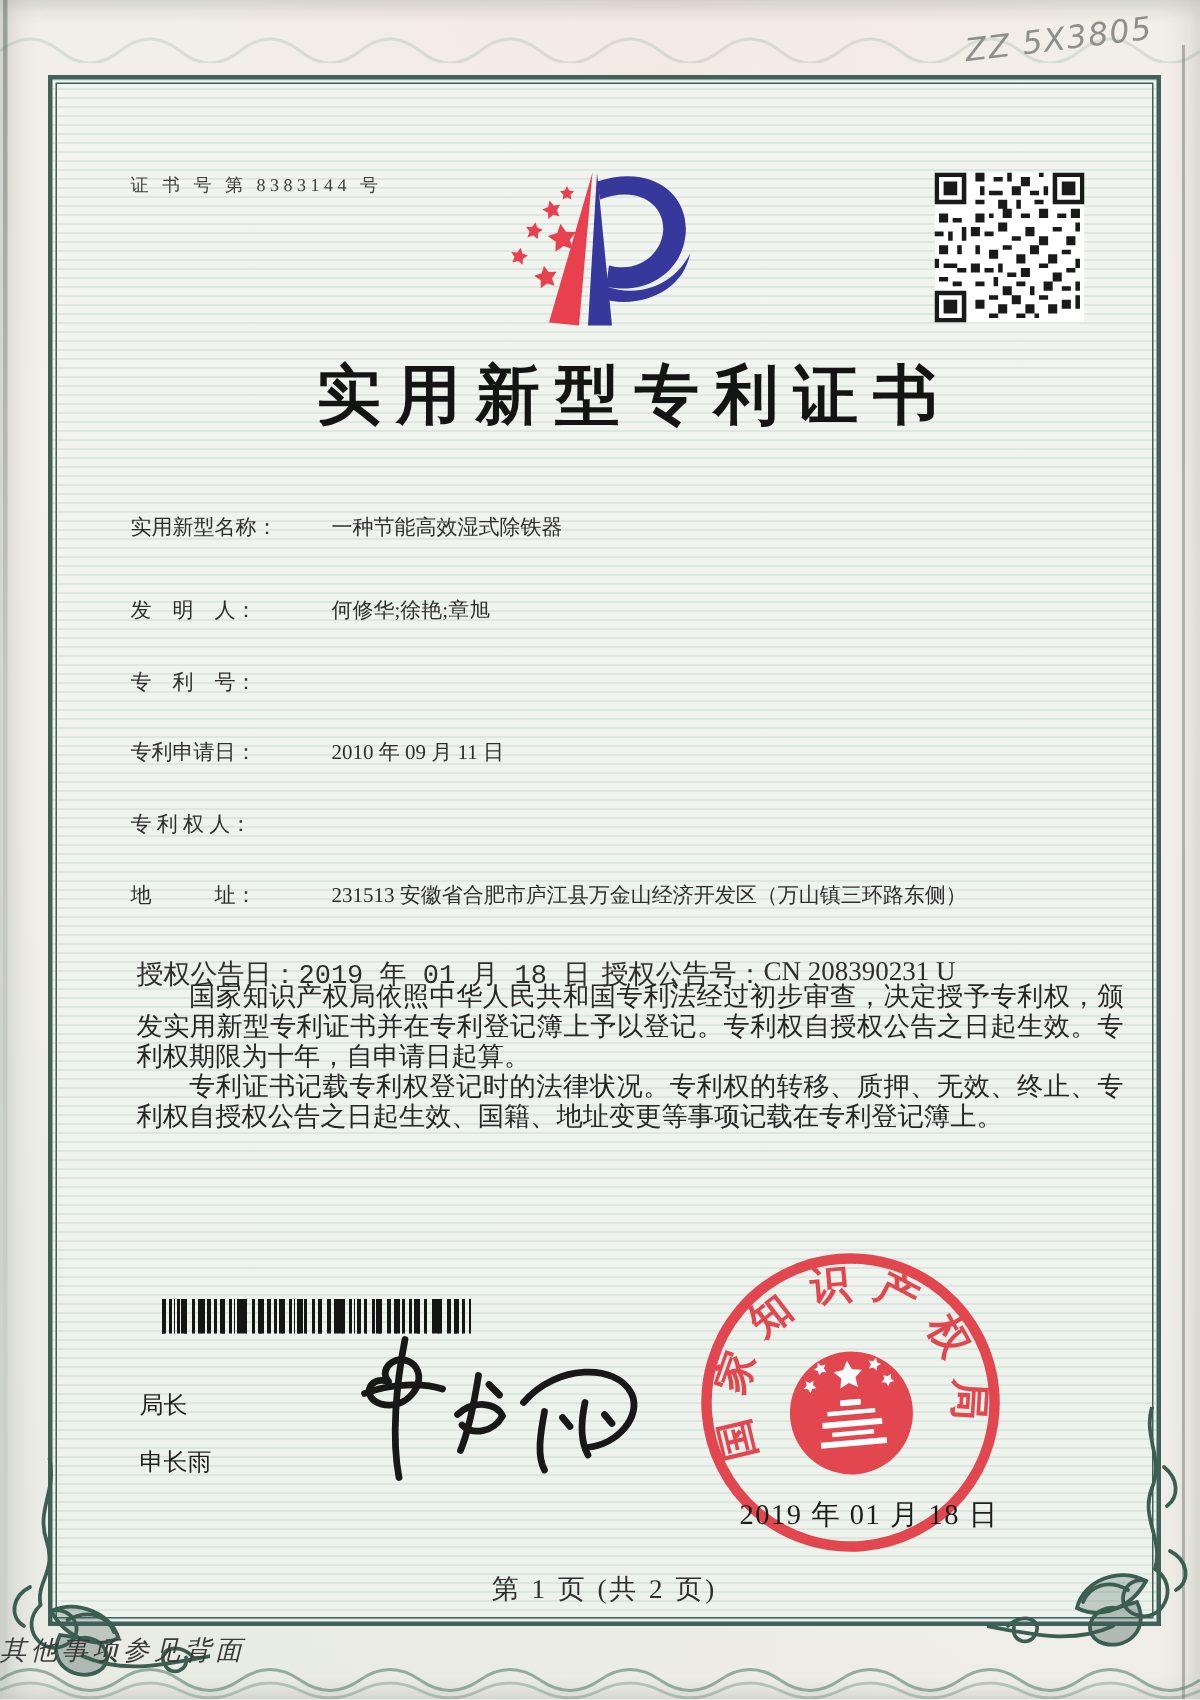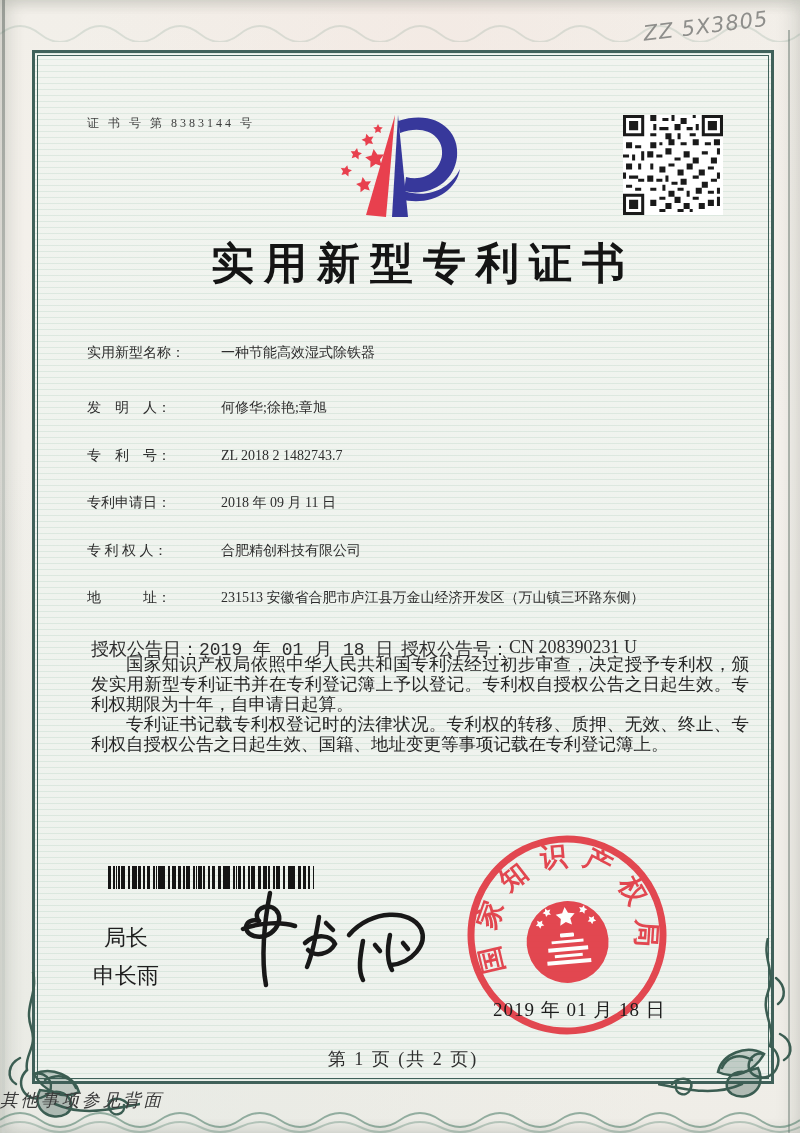--- a/index.html
+++ b/index.html
@@ -55,21 +55,21 @@
   .body-text p{margin:0;text-indent:2em;}
 
   .barcode{
     position:absolute;left:73px;top:813px;width:206px;height:23px;
     background:
       repeating-linear-gradient(90deg,#151515 0 2px,rgba(0,0,0,0) 2px 5px),
       repeating-linear-gradient(90deg,#151515 0 1px,rgba(0,0,0,0) 1px 8px),
       repeating-linear-gradient(90deg,#151515 0 3px,rgba(0,0,0,0) 3px 13px);
   }
 
-  .issuer{position:absolute;left:58px;top:866px;font-size:22px;line-height:38px;color:#1f1f1f;text-align:center;}
+  .issuer{position:absolute;left:58px;top:866px;font-size:16px;line-height:38px;color:#1f1f1f;}
   .signature{position:absolute;left:178px;top:828px;width:230px;height:130px;}
 
   .seal{position:absolute;left:426px;top:776px;width:212px;height:212px;transform:rotate(-5deg);opacity:.93;}
   .seal-date{position:absolute;left:458px;top:944px;width:190px;font-size:19px;color:#1c1c1c;z-index:5;letter-spacing:1px;}
 
   .page-info{position:absolute;left:0;top:994px;width:100%;text-align:center;font-size:18px;color:#2e2e2e;letter-spacing:2px;}
 
   .footer-note{
     position:absolute;left:0;top:1088px;width:100%;
     font-size:17.5px;font-style:italic;color:#3a3a3a;letter-spacing:3px;z-index:4;
@@ -132,29 +132,27 @@
     <div class="row r1">
       <span class="lab">实用新型名称：</span>
       <span class="val">一种节能高效湿式除铁器</span>
     </div>
     <div class="row r2">
       <span class="lab">发　明　人：</span>
       <span class="val">何修华;徐艳;章旭</span>
     </div>
     <div class="row r3">
       <span class="lab">专　利　号：</span>
-      <span class="val">ZL 2018 2 1482743.7</span>
     </div>
     <div class="row r4">
       <span class="lab">专利申请日：</span>
-      <span class="val">2018 年 09 月 11 日</span>
+      <span class="val">2010 年 09 月 11 日</span>
     </div>
     <div class="row r5">
       <span class="lab">专 利 权 人：</span>
-      <span class="val">合肥精创科技有限公司</span>
     </div>
     <div class="row r6">
       <span class="lab">地　　　址：</span>
       <span class="val">231513 安徽省合肥市庐江县万金山经济开发区（万山镇三环路东侧）</span>
     </div>
 
     <div class="grant">
       <span class="pair p1"><span>授权公告日：</span><span>2019 年 01 月 18 日</span></span>
       <span class="pair"><span>授权公告号：</span><span>CN 208390231 U</span></span>
     </div>

